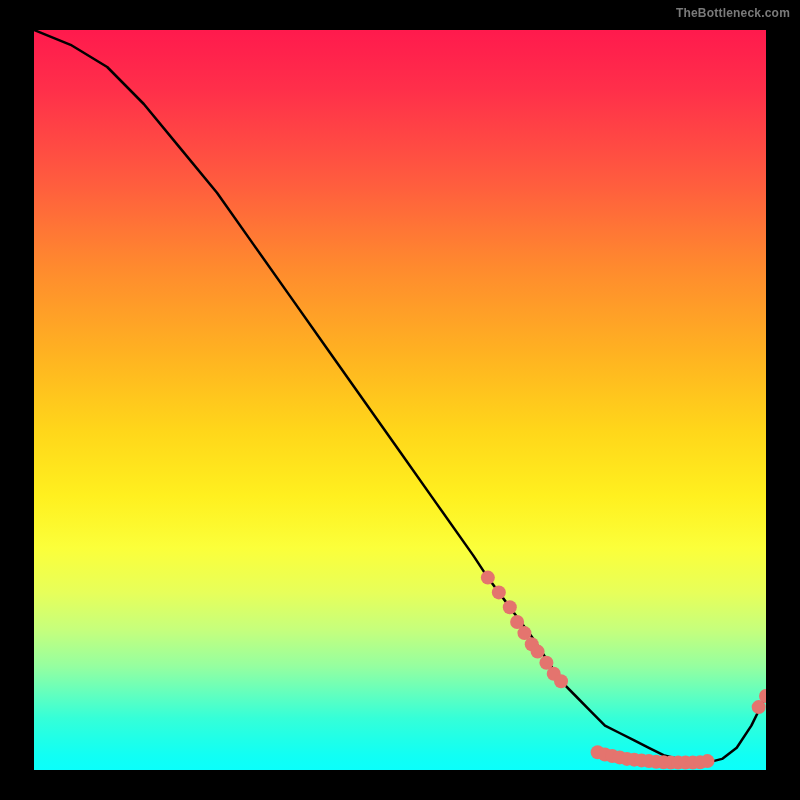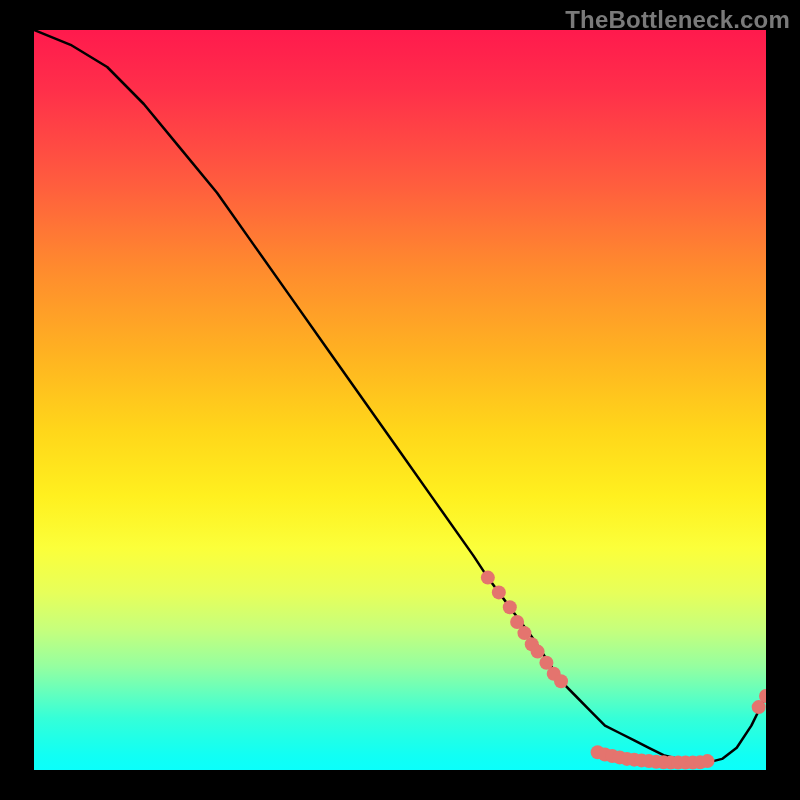--- a/index.html
+++ b/index.html
@@ -51,21 +51,21 @@
     position: absolute;
     inset: 0;
     width: 100%;
     height: 100%;
   }
   .watermark {
     position: absolute;
     top: 6px;
     right: 10px;
     color: #7a7a7a;
-    font-size: 24px;
+    font-size: 12px;
     font-weight: 600;
     letter-spacing: 0.2px;
     user-select: none;
   }
 </style>
 </head>
 <body>
 
 <div class="stage">
 

